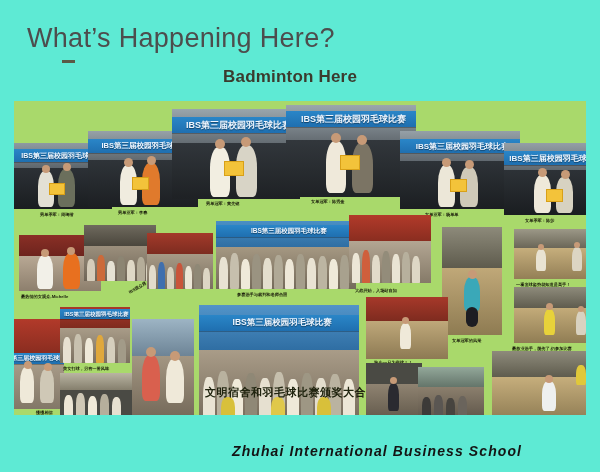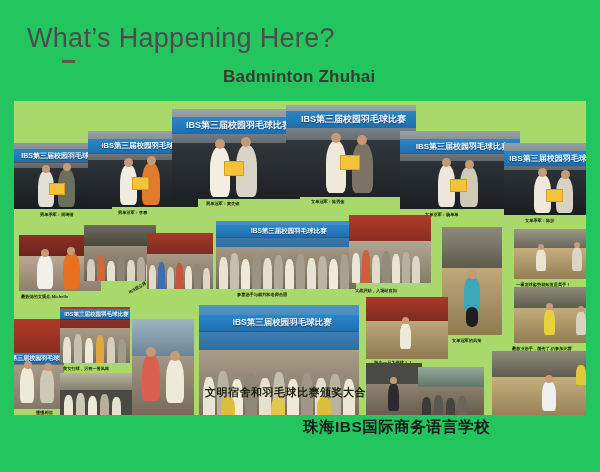--- a/index.html
+++ b/index.html
@@ -2,21 +2,21 @@
 <html><head>
 <meta charset="utf-8">
 <style>
   html,body{margin:0;padding:0;}
   body{
     width:600px;height:472px;overflow:hidden;
     background:#FBF8C9;
     font-family:"Liberation Sans",sans-serif;
     position:relative;
   }
-  #slide{position:absolute;inset:0;background:#22c55e;}
+  #slide{position:absolute;inset:0;background:#5eead4;}
 
   
   .title{
     position:absolute;left:27px;top:23px;
     font-size:27px;color:#4D4D4D;letter-spacing:0.3px;
     font-weight:400;white-space:nowrap;
   }
   .title-dash{
     position:absolute;left:62px;top:60px;
     width:13px;height:3px;background:#5A5A46;
@@ -117,21 +117,21 @@
     border-radius:50%;background:#fff;
   }
 </style>
 </head>
 <body>
 
 <div id="slide">
 
   <div class="title">What’s Happening Here?</div>
   <div class="title-dash"></div>
-  <div class="subtitle">Badminton Zhuhai</div>
+  <div class="subtitle">Badminton Here</div>
 
   <div class="collage">
 
     <div class="ph" style="left:-6px;top:42px;width:104px;height:66px;">
       <div class="sky" style="background:linear-gradient(180deg,#8e9aa2,#5e666c);"></div>
       <div class="ground" style="background:linear-gradient(180deg,#2c3136,#1a1d20);"></div>
       <div class="banner" style="top:6px;height:13px;">
         <div class="bannertxt" style="font-size:7px;">IBS第三届校园羽毛球比赛</div>
       </div>
       <div class="fig" style="left:30px;top:28px;width:16px;height:36px;background:#e3e0d4;"></div>
@@ -424,17 +424,17 @@
       <div class="sky" style="background:linear-gradient(180deg,#8e8b7b,#5f5c4e);"></div>
       <div class="ground" style="background:linear-gradient(180deg,#c6ae7c,#917e55);"></div>
       <div class="fig" style="left:50px;top:30px;width:14px;height:30px;background:#eef0ef;"></div>
       <div class="head" style="left:53px;top:24px;width:8px;height:8px;"></div>
       <div class="fig" style="left:84px;top:14px;width:10px;height:20px;background:#e0c83a;"></div>
     </div>
 
   </div>
 
   <div class="footer">
-    <div class="cn-name">珠海IBS国际商务语言学校</div>
+    <div class="en-name">Zhuhai International Business  School</div>
   </div>
 
 
 </div>
 
 </body></html>

